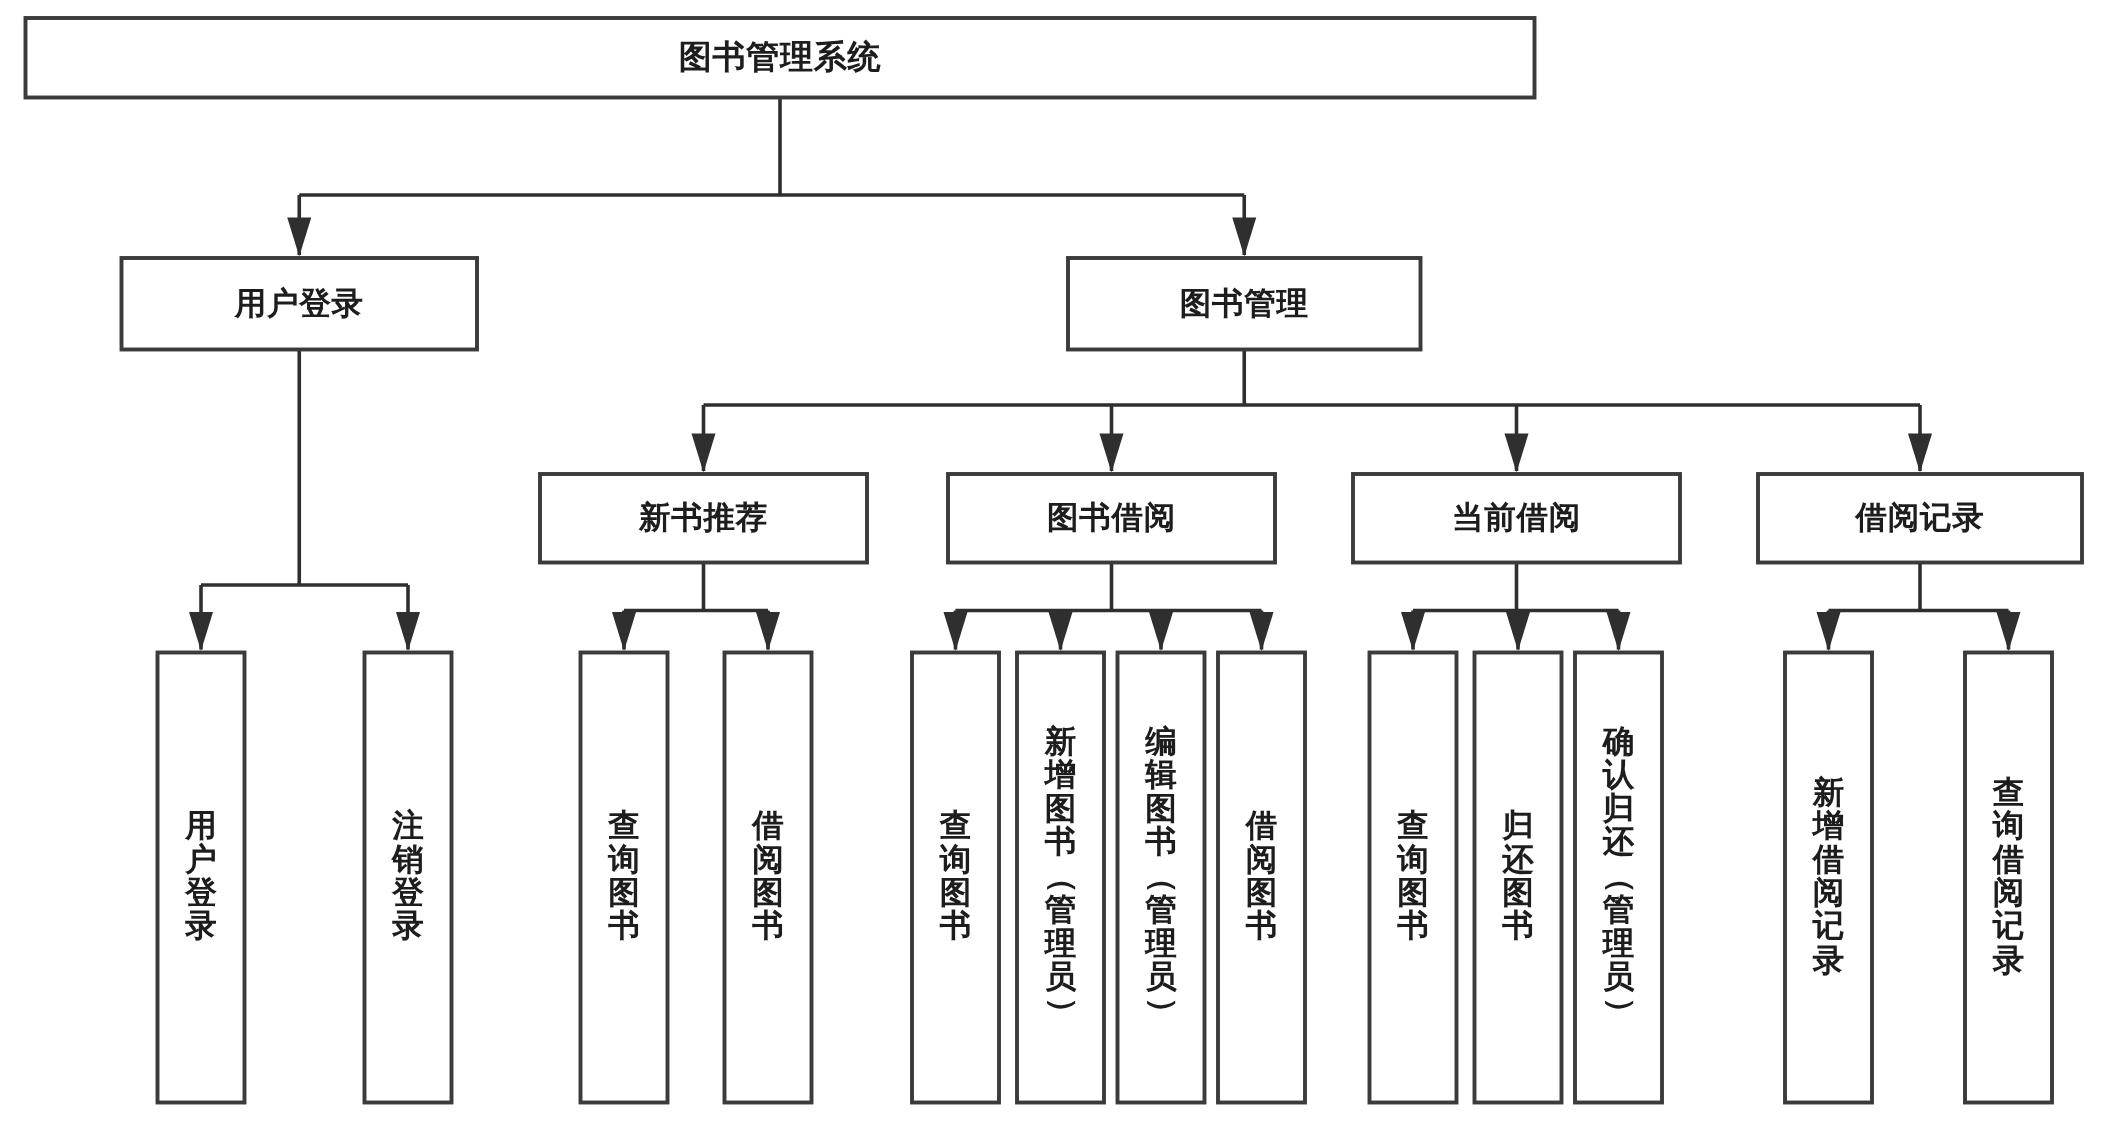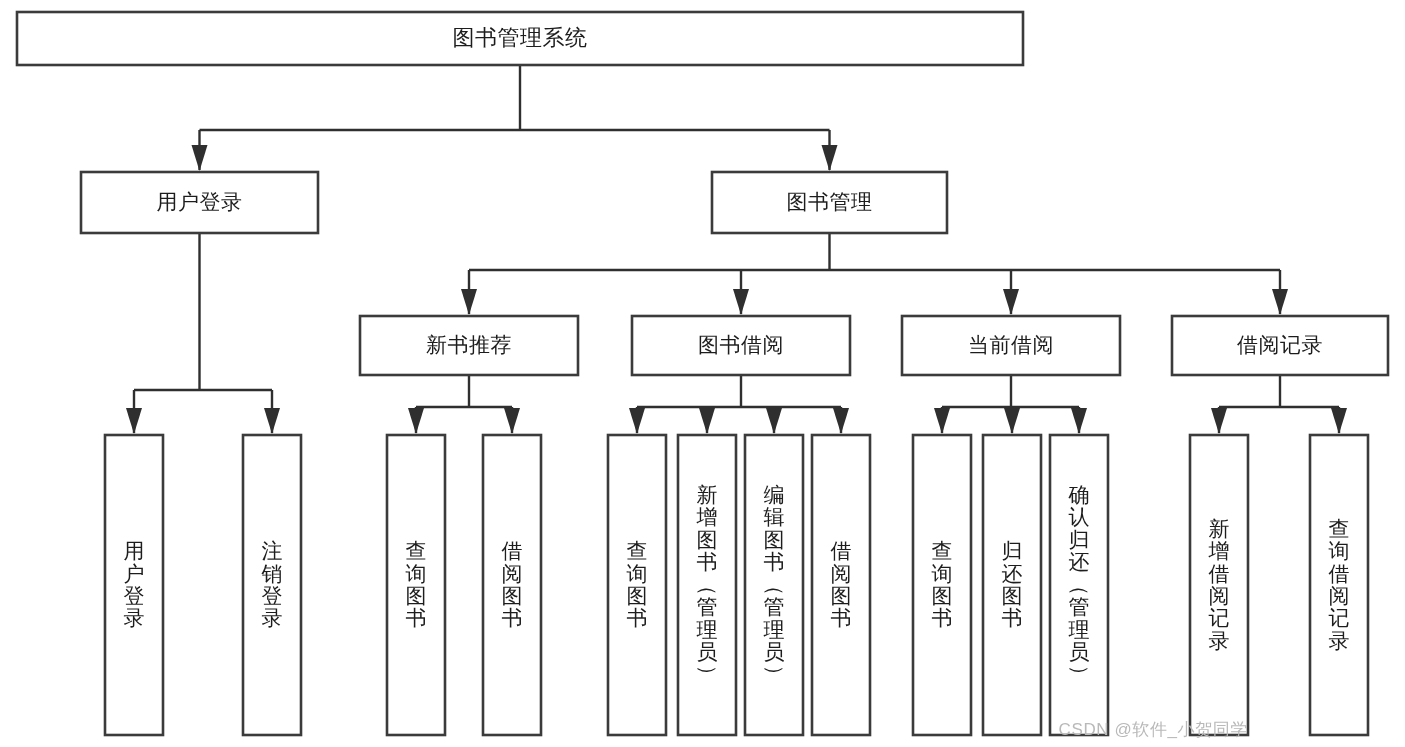--- a/index.html
+++ b/index.html
@@ -12,20 +12,21 @@
     width: 1405px;
     height: 747px;
     font-family: "Liberation Sans", "DejaVu Sans", sans-serif;
     overflow: hidden;
     position: relative;
   }
   #diagram-root {
     position: relative;
     width: 1256px;
     height: 747px;
+    font-weight: bold;
   }
   svg.diagram-canvas {
     position: absolute;
     top: 0;
     left: 0;
     width: 1405px;
     height: 747px;
     display: block;
   }
   .node-box {
@@ -355,14 +356,13 @@
       </div>
       <div class="vlabel" style="left: 1310px; top: 435px; width: 58px; height: 300px;">
         <span class="ch">查</span>
         <span class="ch">询</span>
         <span class="ch">借</span>
         <span class="ch">阅</span>
         <span class="ch">记</span>
         <span class="ch">录</span>
       </div>
     </div>
-  <div class="watermark">CSDN @软件_小贺同学</div>
 </div>
 
 </body></html>

